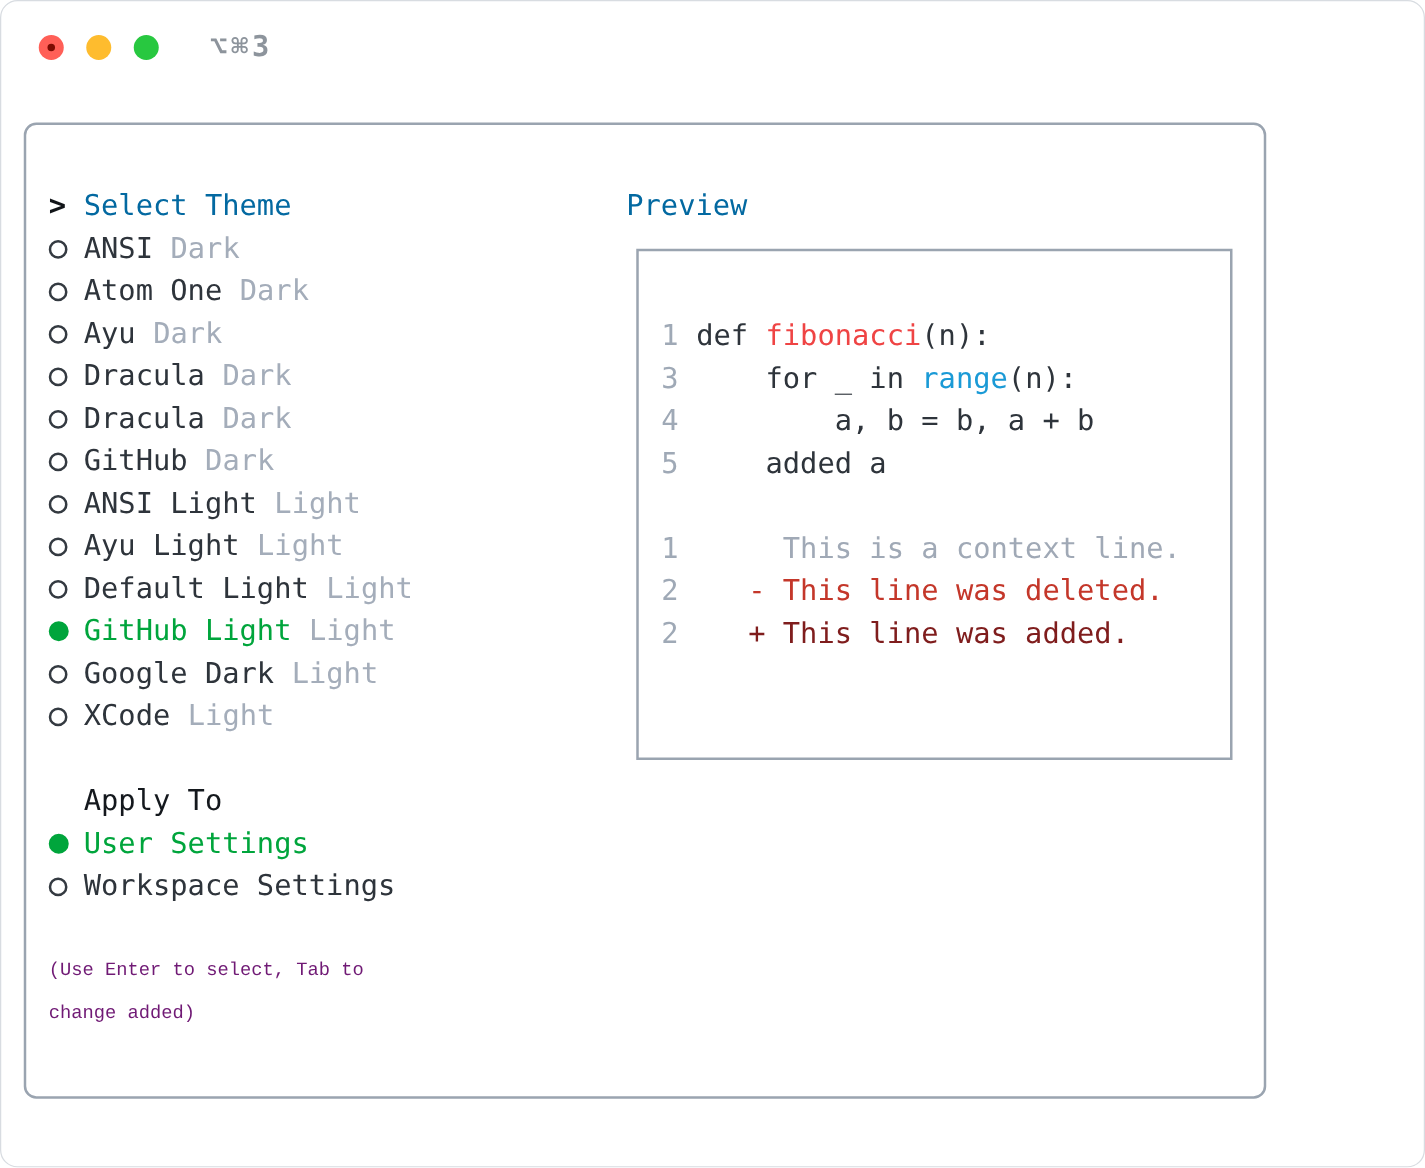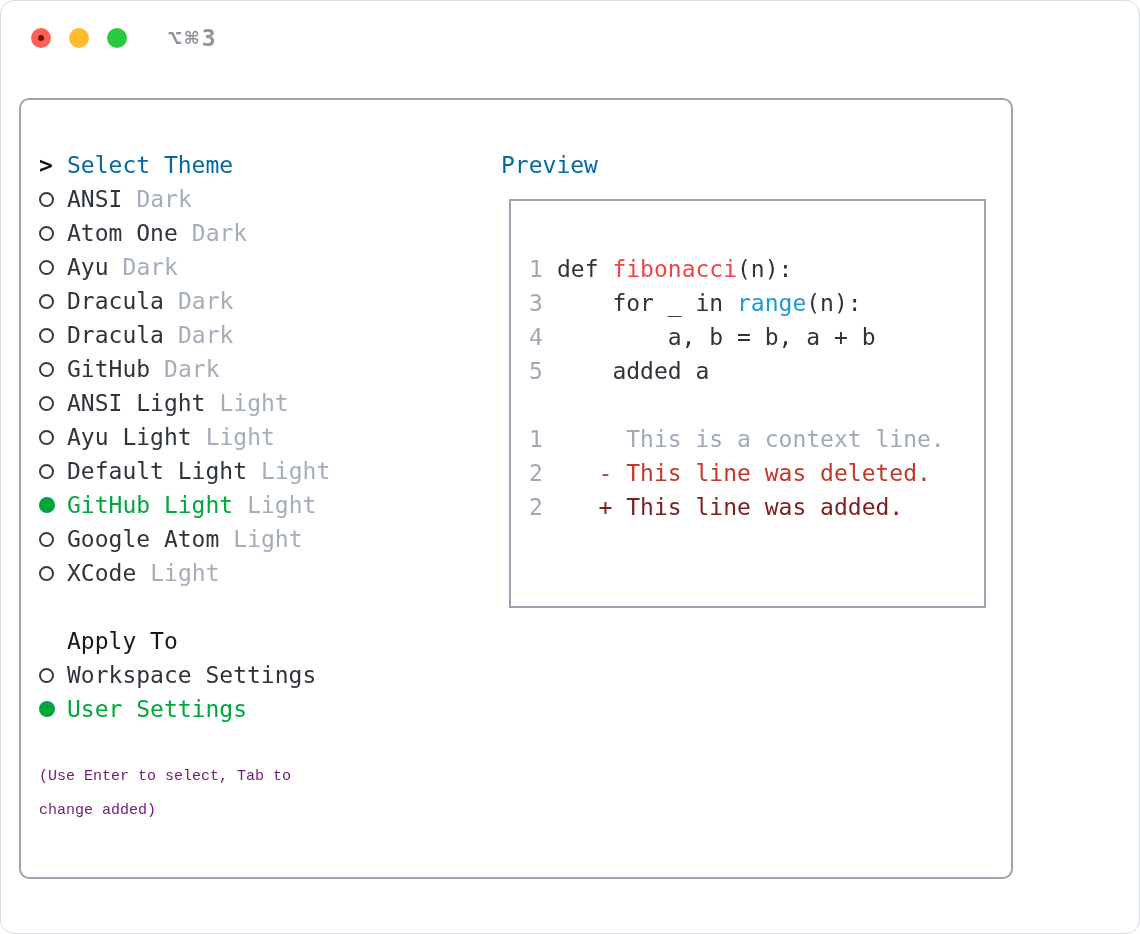--- a/index.html
+++ b/index.html
@@ -89,34 +89,34 @@
           <div class="row"><span class="gutter"><span class="circle"></span></span><span class="name">ANSI</span><span class="variant">Dark</span></div>
           <div class="row"><span class="gutter"><span class="circle"></span></span><span class="name">Atom One</span><span class="variant">Dark</span></div>
           <div class="row"><span class="gutter"><span class="circle"></span></span><span class="name">Ayu</span><span class="variant">Dark</span></div>
           <div class="row"><span class="gutter"><span class="circle"></span></span><span class="name">Dracula</span><span class="variant">Dark</span></div>
           <div class="row"><span class="gutter"><span class="circle"></span></span><span class="name">Dracula</span><span class="variant">Dark</span></div>
           <div class="row"><span class="gutter"><span class="circle"></span></span><span class="name">GitHub</span><span class="variant">Dark</span></div>
           <div class="row"><span class="gutter"><span class="circle"></span></span><span class="name">ANSI Light</span><span class="variant">Light</span></div>
           <div class="row"><span class="gutter"><span class="circle"></span></span><span class="name">Ayu Light</span><span class="variant">Light</span></div>
           <div class="row"><span class="gutter"><span class="circle"></span></span><span class="name">Default Light</span><span class="variant">Light</span></div>
           <div class="row"><span class="gutter"><span class="circle on"></span></span><span class="name selected">GitHub Light</span><span class="variant">Light</span></div>
-          <div class="row"><span class="gutter"><span class="circle"></span></span><span class="name">Google Atom</span><span class="variant">Light</span></div>
+          <div class="row"><span class="gutter"><span class="circle"></span></span><span class="name">Google Dark</span><span class="variant">Light</span></div>
           <div class="row"><span class="gutter"><span class="circle"></span></span><span class="name">XCode</span><span class="variant">Light</span></div>
         </div>
 
       <div class="blank-row"></div>
 
       <div class="row">
         <span class="gutter"></span>
         <span class="subheader-text">Apply To</span>
       </div>
 
       <div id="apply-items">
+          <div class="row"><span class="gutter"><span class="circle on"></span></span><span class="name selected">User Settings</span></div>
           <div class="row"><span class="gutter"><span class="circle"></span></span><span class="name">Workspace Settings</span></div>
-          <div class="row"><span class="gutter"><span class="circle on"></span></span><span class="name selected">User Settings</span></div>
         </div>
 
       <div class="blank-row"></div>
 
       <div class="hint">
         <div class="hint-line">(Use Enter to select, Tab to</div>
         <div class="hint-line">change added)</div>
       </div>
     </div>
 

